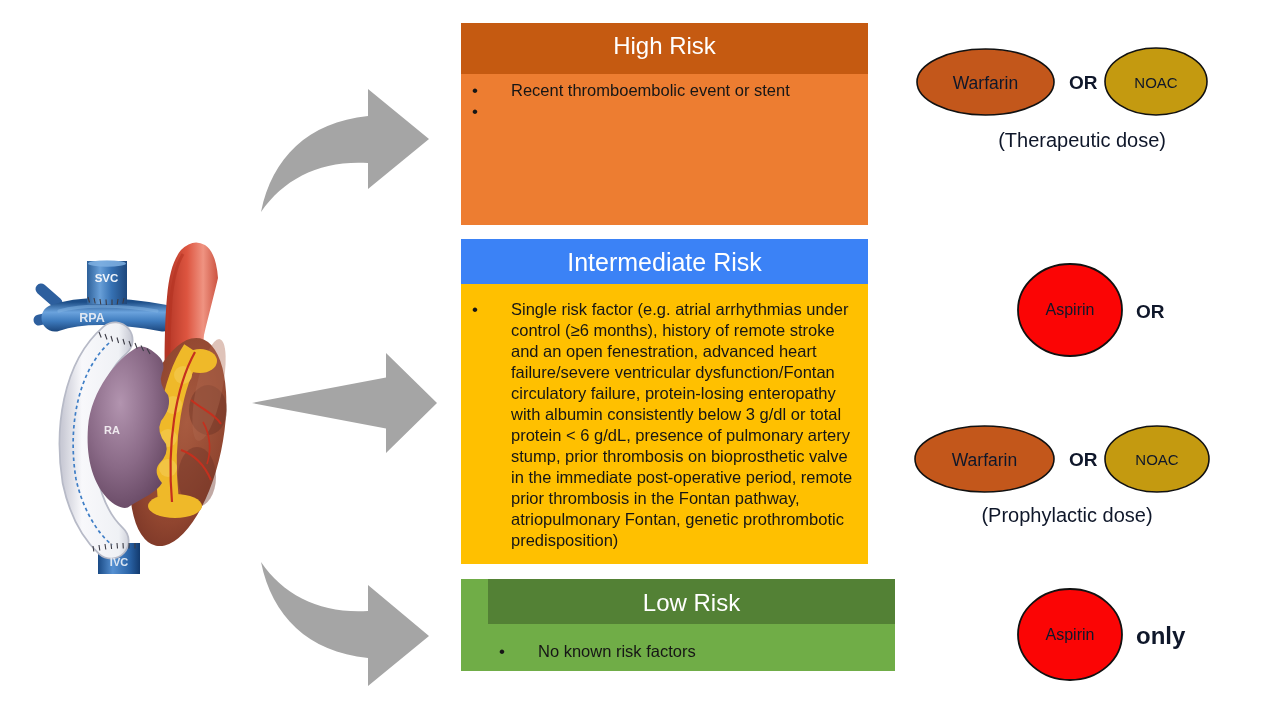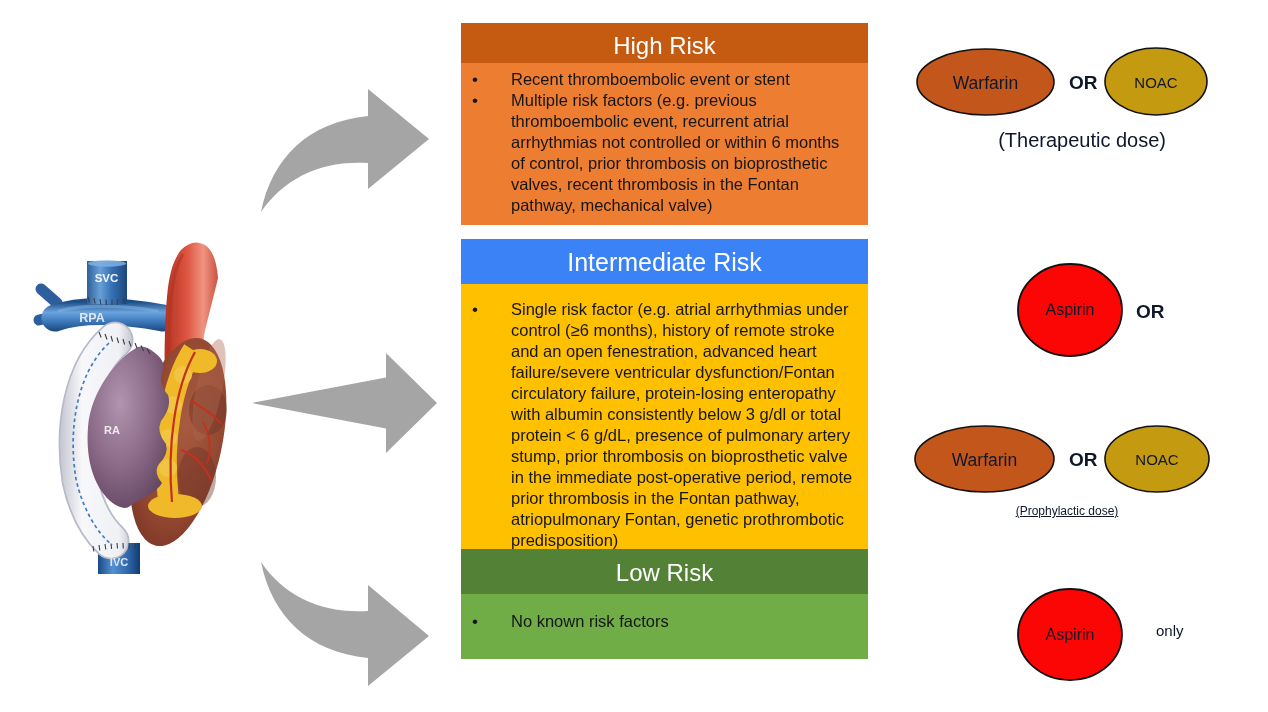--- a/index.html
+++ b/index.html
@@ -10,44 +10,43 @@
 .body-txt{font-size:16.5px;color:#161616;line-height:21px;}
 .bl{display:flex;}
 .dot{width:50px;flex:0 0 50px;box-sizing:border-box;padding-left:11px;font-size:17px;}
 .etxt{position:absolute;color:#0f172a;text-align:center;font-size:16px;}
 .blk{position:absolute;color:#0f172a;}
 </style>
 </head>
 <body>
 
 <div class="box" style="top:23px;height:202px;background:#ED7D31;">
-  <div class="hdr" style="height:40px;line-height:44px;background:#C55A11;font-size:24px;">High Risk</div>
+  <div class="hdr" style="height:51px;line-height:44px;background:#C55A11;font-size:24px;">High Risk</div>
   <div class="body-txt" style="padding-top:6px;">
     <div class="bl">
         <span class="dot">•</span>
         <div>Recent thromboembolic event or stent</div>
       </div>
     <div class="bl">
         <span class="dot">•</span>
-        <div>Multiple risk factors (e.g. previous<br>thromboembolic event, recurrent atrial<br>arrhythmias not controlled or within 6 months<br>of control, prior thrombosis on bioprosthetic<br>valves, recent thrombosis in the Fontan<br>pathway, mechanical valve)</div>
       </div>
   </div>
 </div>
 
 <div class="box" style="top:239px;height:325px;background:#FFC000;">
   <div class="hdr" style="height:45px;line-height:45px;background:#3b82f6;font-size:25px;">Intermediate Risk</div>
   <div class="body-txt" style="padding-top:15px;">
     <div class="bl">
         <span class="dot">•</span>
         <div>Single risk factor (e.g. atrial arrhythmias under<br>control (≥6 months), history of remote stroke<br>and an open fenestration, advanced heart<br>failure/severe ventricular dysfunction/Fontan<br>circulatory failure, protein-losing enteropathy<br>with albumin consistently below 3 g/dl or total<br>protein &lt; 6 g/dL, presence of pulmonary artery<br>stump, prior thrombosis on bioprosthetic valve<br>in the immediate post-operative period, remote<br>prior thrombosis in the Fontan pathway,<br>atriopulmonary Fontan, genetic prothrombotic<br>predisposition)</div>
       </div>
   </div>
 </div>
 
-<div class="box" style="top:549px;height:110px;background:#70AD47;">
+<div class="box" style="top:579px;height:92px;background:#70AD47;padding-left:27px;">
   <div class="hdr" style="height:45px;line-height:45px;background:#538135;font-size:24px;">Low Risk</div>
   <div class="body-txt" style="padding-top:17px;">
     <div class="bl">
         <span class="dot">•</span>
         <div>No known risk factors</div>
       </div>
   </div>
 </div>
 
 <svg class="abs" style="left:0;top:0;" width="1268" height="712" viewBox="0 0 1268 712">
@@ -71,27 +70,27 @@
 <div class="etxt" style="left:1018px;top:301px;width:104px;">Aspirin</div>
 <div class="blk" style="left:1136px;top:301px;font-size:19px;font-weight:700;">OR</div>
 
 <svg class="abs" style="left:900px;top:418px;" width="320" height="85" viewBox="0 0 320 85">
   <ellipse cx="84.5" cy="41" rx="69.5" ry="33" fill="#C3571B" stroke="#111" stroke-width="1.6"></ellipse>
   <ellipse cx="257" cy="41" rx="52" ry="33" fill="#C49A10" stroke="#111" stroke-width="1.6"></ellipse>
 </svg>
 <div class="etxt" style="left:915px;top:450px;width:139px;font-size:17.5px;">Warfarin</div>
 <div class="etxt" style="left:1105px;top:451px;width:104px;font-size:15px;">NOAC</div>
 <div class="blk" style="left:1069px;top:449px;font-size:19px;font-weight:700;">OR</div>
-<div class="blk" style="left:967px;top:504px;width:200px;font-size:12px;text-align:center;text-decoration:underline;">(Prophylactic dose)</div>
+<div class="blk" style="left:967px;top:504px;width:200px;font-size:20px;text-align:center;">(Prophylactic dose)</div>
 
 <svg class="abs" style="left:1010px;top:583px;" width="125" height="105" viewBox="0 0 125 105">
   <ellipse cx="60" cy="51.5" rx="52" ry="45.5" fill="#FB0505" stroke="#111" stroke-width="1.8"></ellipse>
 </svg>
 <div class="etxt" style="left:1018px;top:626px;width:104px;">Aspirin</div>
-<div class="blk" style="left:1136px;top:622px;font-size:15px;font-weight:400;margin-left:20px;">only</div>
+<div class="blk" style="left:1136px;top:622px;font-size:24px;font-weight:700;">only</div>
 
 <svg class="abs" style="left:25px;top:240px;" width="215" height="355" viewBox="0 0 215 355">
   <defs>
     <linearGradient id="bluV" gradientUnits="userSpaceOnUse" x1="60" y1="0" x2="103" y2="0">
       <stop offset="0" stop-color="#24568f"></stop>
         <stop offset="0.35" stop-color="#689fd8"></stop>
         <stop offset="0.62" stop-color="#3671b3"></stop>
         <stop offset="1" stop-color="#1c4478"></stop>
     </linearGradient>
     <linearGradient id="bluH" gradientUnits="userSpaceOnUse" x1="0" y1="62" x2="0" y2="93">

